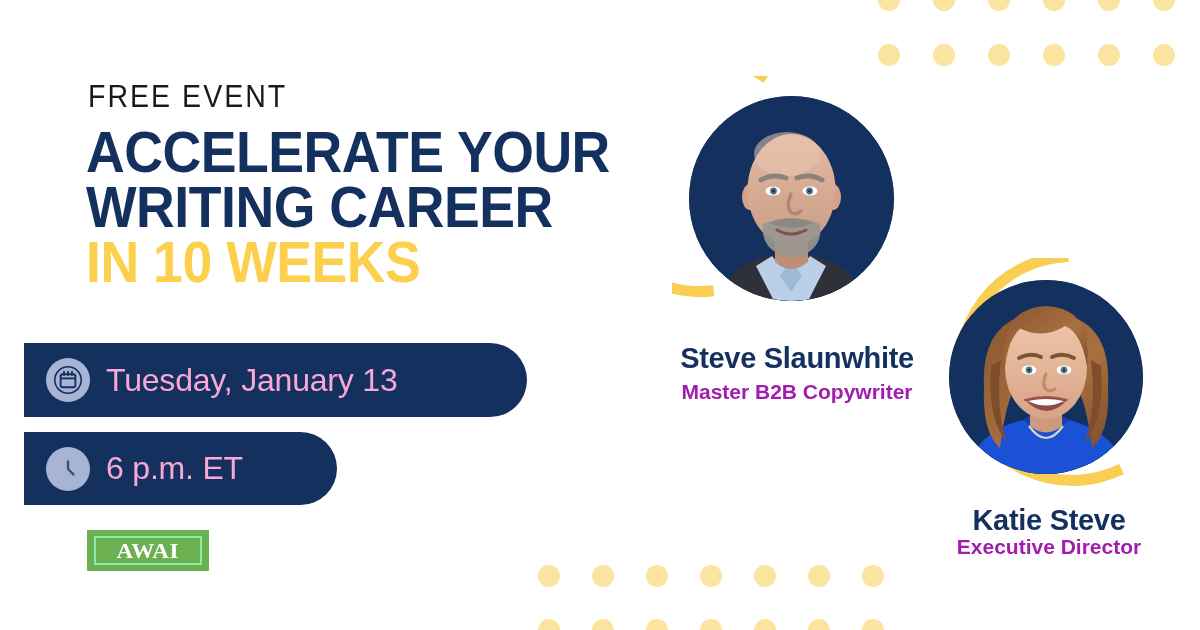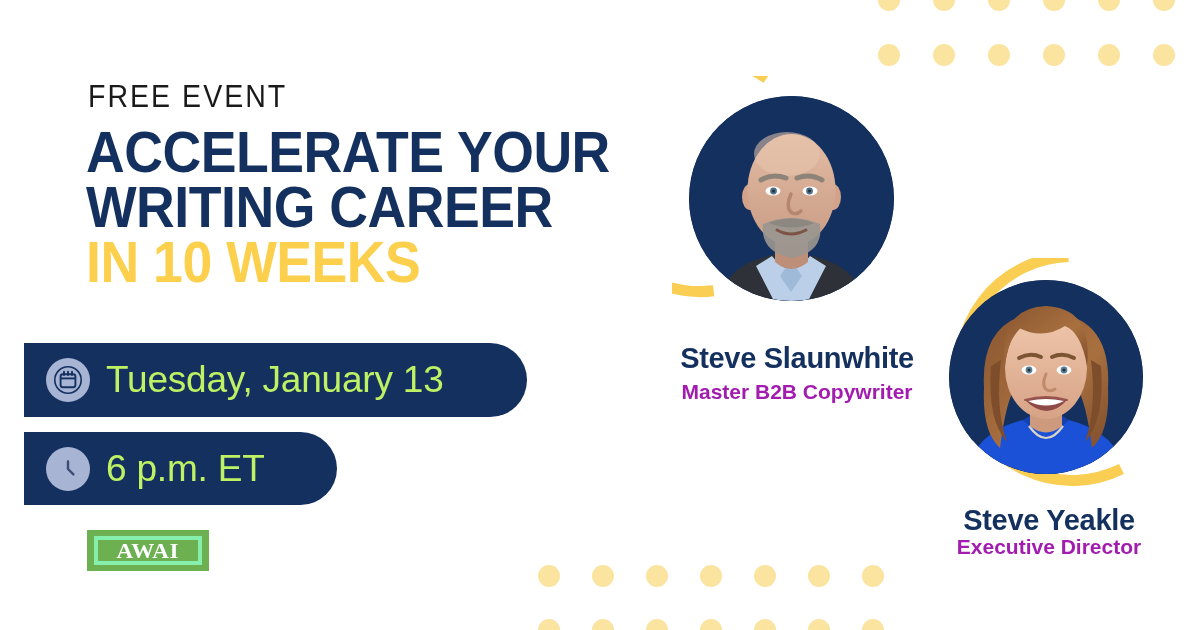--- a/index.html
+++ b/index.html
@@ -41,32 +41,32 @@
     padding-left:62px;box-sizing:border-box;
   }
   #badge-date{left:-40px;top:343px;height:74px;width:543px;}
   #badge-time{left:-40px;top:432px;height:73px;width:353px;}
   .pill-icon{
     width:44px;height:44px;border-radius:50%;
     background:#A8B4D4;flex:0 0 auto;
     display:flex;align-items:center;justify-content:center;
   }
   .pill-label{
-    color:#bef264;font-size:37px;font-weight:400;
+    color:#f9a8d4;font-size:32px;font-weight:400;
     margin-left:16px;letter-spacing:-.2px;white-space:nowrap;
   }
 
   
   #awai-logo{
     position:absolute;left:63px;top:530px;width:122px;height:41px;
     background:#6CB052;box-sizing:border-box;
     display:flex;align-items:center;justify-content:center;
   }
   #awai-logo .inner{
-    width:108px;height:29px;border:4px solid #86efac;box-sizing:border-box;
+    width:108px;height:29px;border:2px solid #86efac;box-sizing:border-box;
     display:flex;align-items:center;justify-content:center;
   }
   #awai-logo .wordmark{
     color:#ffffff;font-weight:700;font-size:22px;letter-spacing:.5px;
     line-height:1;font-family:"Liberation Serif", serif;
     transform:scaleX(1.05);
   }
 
   
   .speaker{position:absolute;}
@@ -278,16 +278,16 @@
 
           <path d="M97 94 q-5 12 1 16 q4 2 8 -1" stroke="#C08B6C" stroke-width="3" fill="none" stroke-linecap="round"></path>
 
           <path d="M76 120 q21 -6 42 0 q-20 22 -42 0z" fill="#8E4A46"></path>
           <path d="M79 121 q18 -4 36 0 q-18 9 -36 0z" fill="#FFFFFF"></path>
           <path d="M76 120 q21 -6 42 0" stroke="#9B5450" stroke-width="2" fill="none" stroke-linecap="round"></path>
         </g>
       </svg>
     </div>
   </div>
-  <div class="speaker-name" id="katie-name">Steve Yeakle</div>
+  <div class="speaker-name" id="katie-name">Katie Steve</div>
   <div class="speaker-role" id="katie-role">Executive Director</div>
 
 </div>
 
 </body></html>

